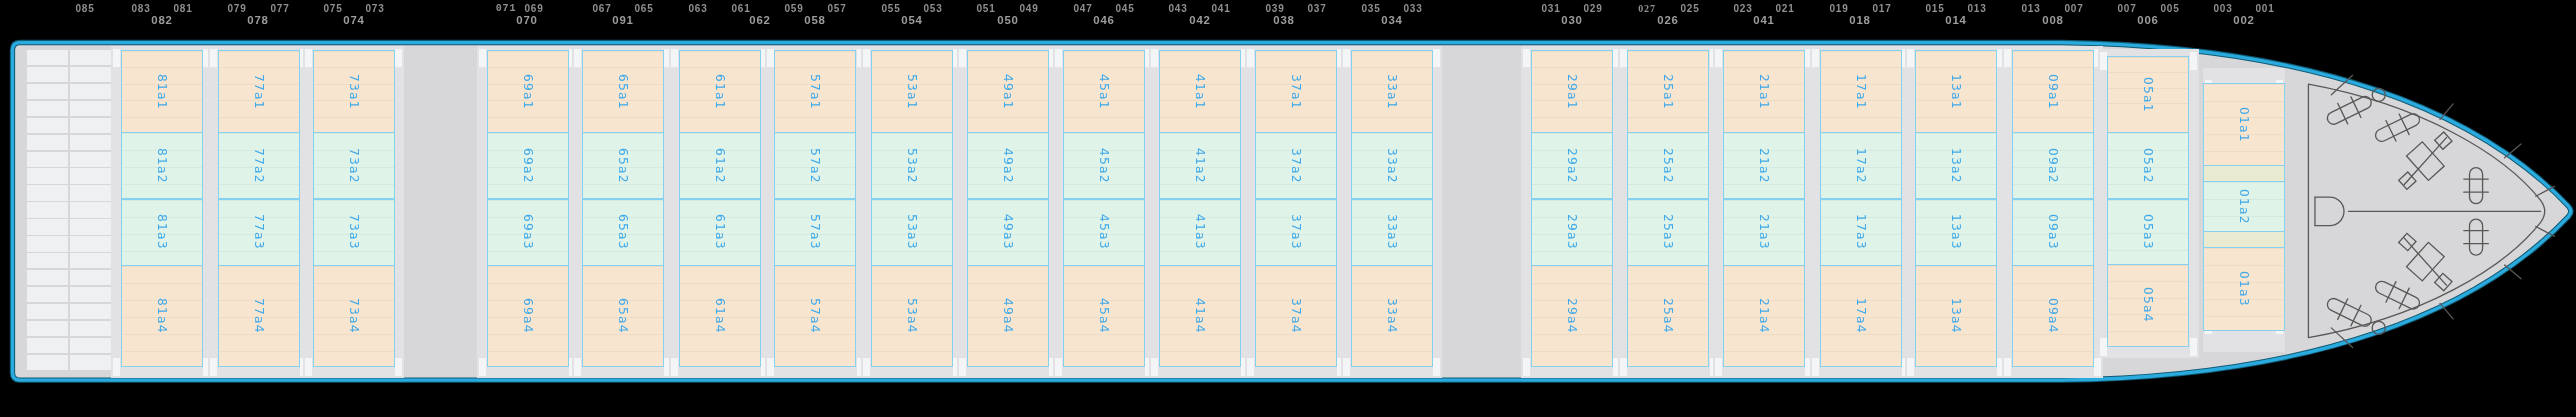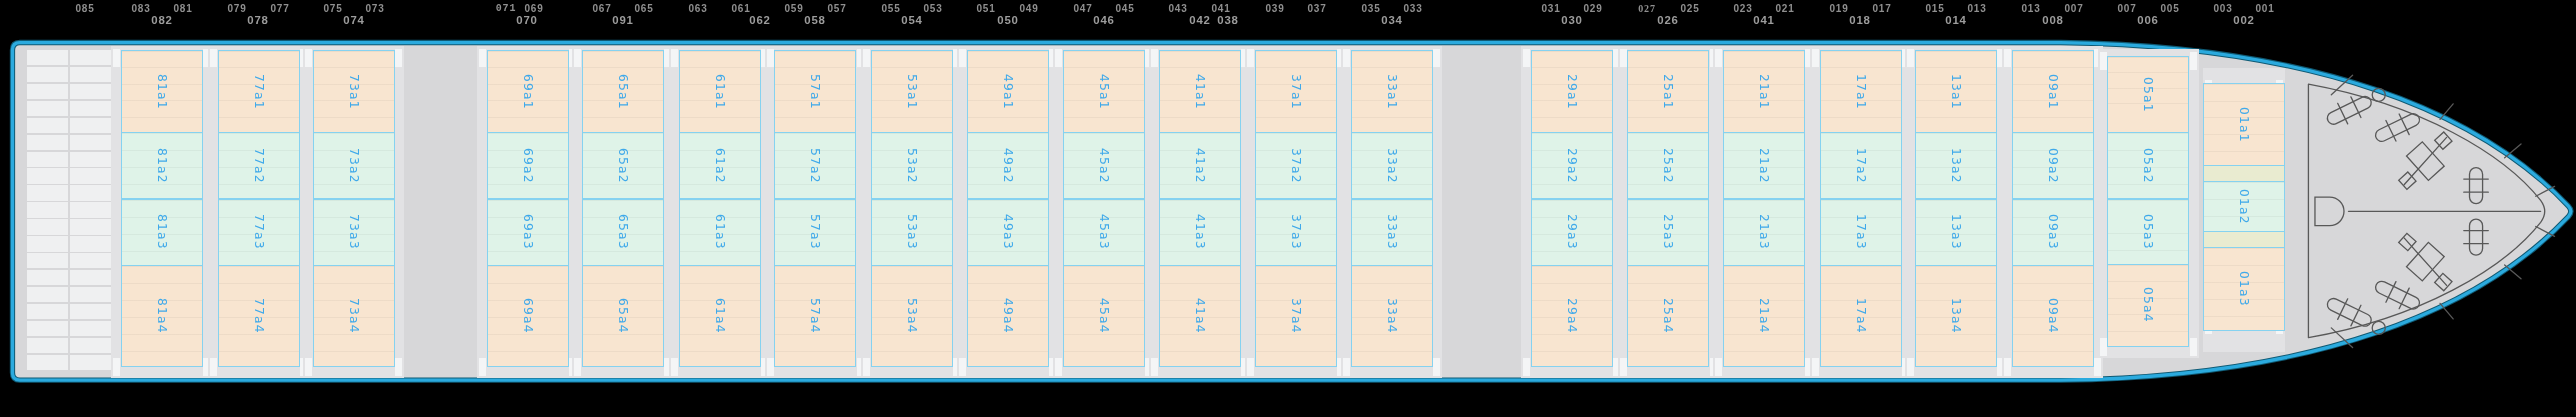--- a/index.html
+++ b/index.html
@@ -600,21 +600,21 @@
       <span class="axis-odd" style="left: 1029px;">049</span>
       <span class="axis-even" style="left: 1008px;">050</span>
       <span class="axis-odd" style="left: 1083px;">047</span>
       <span class="axis-odd" style="left: 1125px;">045</span>
       <span class="axis-even" style="left: 1104px;">046</span>
       <span class="axis-odd" style="left: 1178px;">043</span>
       <span class="axis-odd" style="left: 1221px;">041</span>
       <span class="axis-even" style="left: 1200px;">042</span>
       <span class="axis-odd" style="left: 1275px;">039</span>
       <span class="axis-odd" style="left: 1317px;">037</span>
-      <span class="axis-even" style="left: 1228px;">038</span>
+      <span class="axis-even" style="left: 1284px;">038</span>
       <span class="axis-odd" style="left: 1371px;">035</span>
       <span class="axis-odd" style="left: 1413px;">033</span>
       <span class="axis-even" style="left: 1392px;">034</span>
       <span class="axis-odd" style="left: 1551px;">031</span>
       <span class="axis-odd" style="left: 1593px;">029</span>
       <span class="axis-even" style="left: 1572px;">030</span>
       <span class="axis-odd" style="left: 1647px; font-family: Liberation Serif, serif;">027</span>
       <span class="axis-odd" style="left: 1690px;">025</span>
       <span class="axis-even" style="left: 1668px;">026</span>
       <span class="axis-odd" style="left: 1743px;">023</span>

